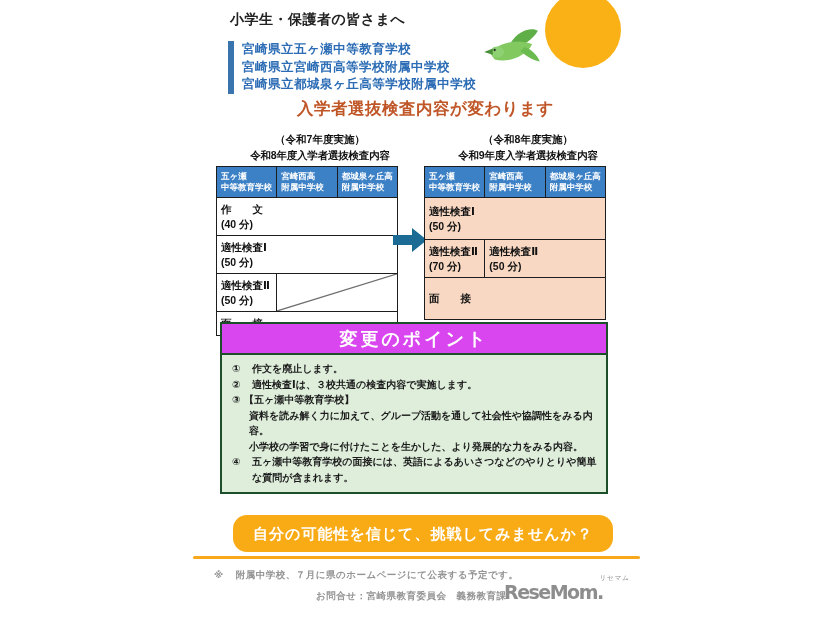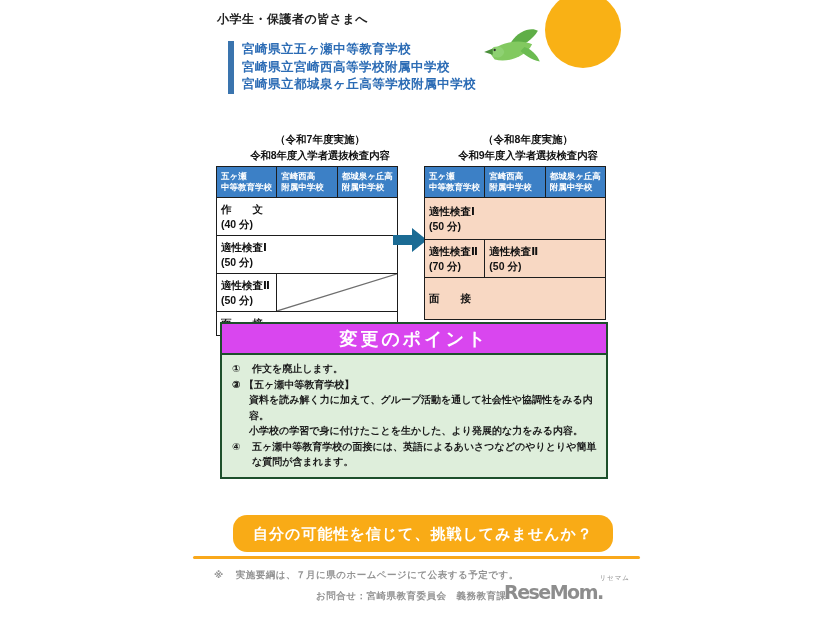--- a/index.html
+++ b/index.html
@@ -8,21 +8,21 @@
     position:relative; width:826px; height:620px; margin:0 auto;
     background:#ffffff; overflow:hidden;
     font-family:"Liberation Sans","DejaVu Sans",sans-serif;
     color:#1c1c1c;
   }
   
   .sun-circle { position:absolute; left:545px; top:-8px; width:76px; height:76px;
     border-radius:50%; background:#f9b115; }
   .bird { position:absolute; left:482px; top:26px; width:58px; height:48px; }
   
-  .audience { position:absolute; left:217px; top:11px; font-size:12px; font-weight:bold; color:#222; letter-spacing:.5px; }
+  .audience { position:absolute; left:230px; top:11px; font-size:14px; font-weight:bold; color:#222; letter-spacing:.5px; }
   .schools { position:absolute; left:228px; top:41px; border-left:6px solid #3a74ae;
     padding-left:8px; font-size:12.5px; font-weight:bold; color:#2c6cb5; line-height:17.5px; letter-spacing:.5px; }
   .main-title { position:absolute; left:297px; top:98px; font-size:16.5px; font-weight:bold;
     color:#c05627; letter-spacing:.5px; }
   
   .tbl-group { position:absolute; width:208px; text-align:center; }
   .tbl-group.left { left:216px; top:133px; }
   .tbl-group.right { left:424px; top:133px; }
   .period-label { font-size:10.5px; font-weight:bold; color:#111; }
   .tbl-caption { font-size:10.5px; font-weight:bold; color:#111; margin-top:2px; letter-spacing:-.2px; }
@@ -72,20 +72,21 @@
   </svg>
 
   <div class="audience">小学生・保護者の皆さまへ</div>
 
   <div class="schools">
     <div>宮崎県立五ヶ瀬中等教育学校</div>
     <div>宮崎県立宮崎西高等学校附属中学校</div>
     <div>宮崎県立都城泉ヶ丘高等学校附属中学校</div>
   </div>
 
+  <div class="main-title">入学者選抜検査内容が変わります</div>
 
   <div class="tbl-group left">
     <div class="period-label">（令和7年度実施）</div>
     <div class="tbl-caption">令和8年度入学者選抜検査内容</div>
     <table class="exam before">
       <tbody>
           <tr>
         <th>
           <span>五ヶ瀬</span><br>
           <span>中等教育学校</span>
@@ -181,40 +182,41 @@
 
   <div class="points">
     <div class="points-header">変更のポイント</div>
     <div class="points-body">
       <div class="pline num">
         <span class="pmarker">①</span>
         <span>作文を廃止します。</span>
       </div>
       <div class="pline num">
         <span class="pmarker">②</span>
+        <span>適性検査Ⅰは、３校共通の検査内容で実施します。</span>
       </div>
       <div class="pline num">
         <span class="pmarker">③</span>
       </div>
       <div class="pline bracket">【五ヶ瀬中等教育学校】</div>
       <div class="pline desc">資料を読み解く力に加えて、グループ活動を通して社会性や協調性をみる内容。</div>
       <div class="pline desc">小学校の学習で身に付けたことを生かした、より発展的な力をみる内容。</div>
       <div class="pline num">
         <span class="pmarker">④</span>
         <span>五ヶ瀬中等教育学校の面接には、英語によるあいさつなどのやりとりや簡単な質問が含まれます。</span>
       </div>
     </div>
   </div>
 
   <div class="banner">自分の可能性を信じて、挑戦してみませんか？</div>
 
   <div class="divider"></div>
 
   <div class="note">
-    <span class="nmark">※</span><span>実施要綱は、７月に県のホームページにて公表する予定です。</span>
+    <span class="nmark">※</span><span>附属中学校、７月に県のホームページにて公表する予定です。</span>
   </div>
 
   <div class="contact">お問合せ：宮崎県教育委員会　義務教育課</div>
 
   <div class="logo">
     <div class="logo-ruby">リセマム</div>
     <div class="logo-text">ReseMom.</div>
   </div>
 
 </div>

